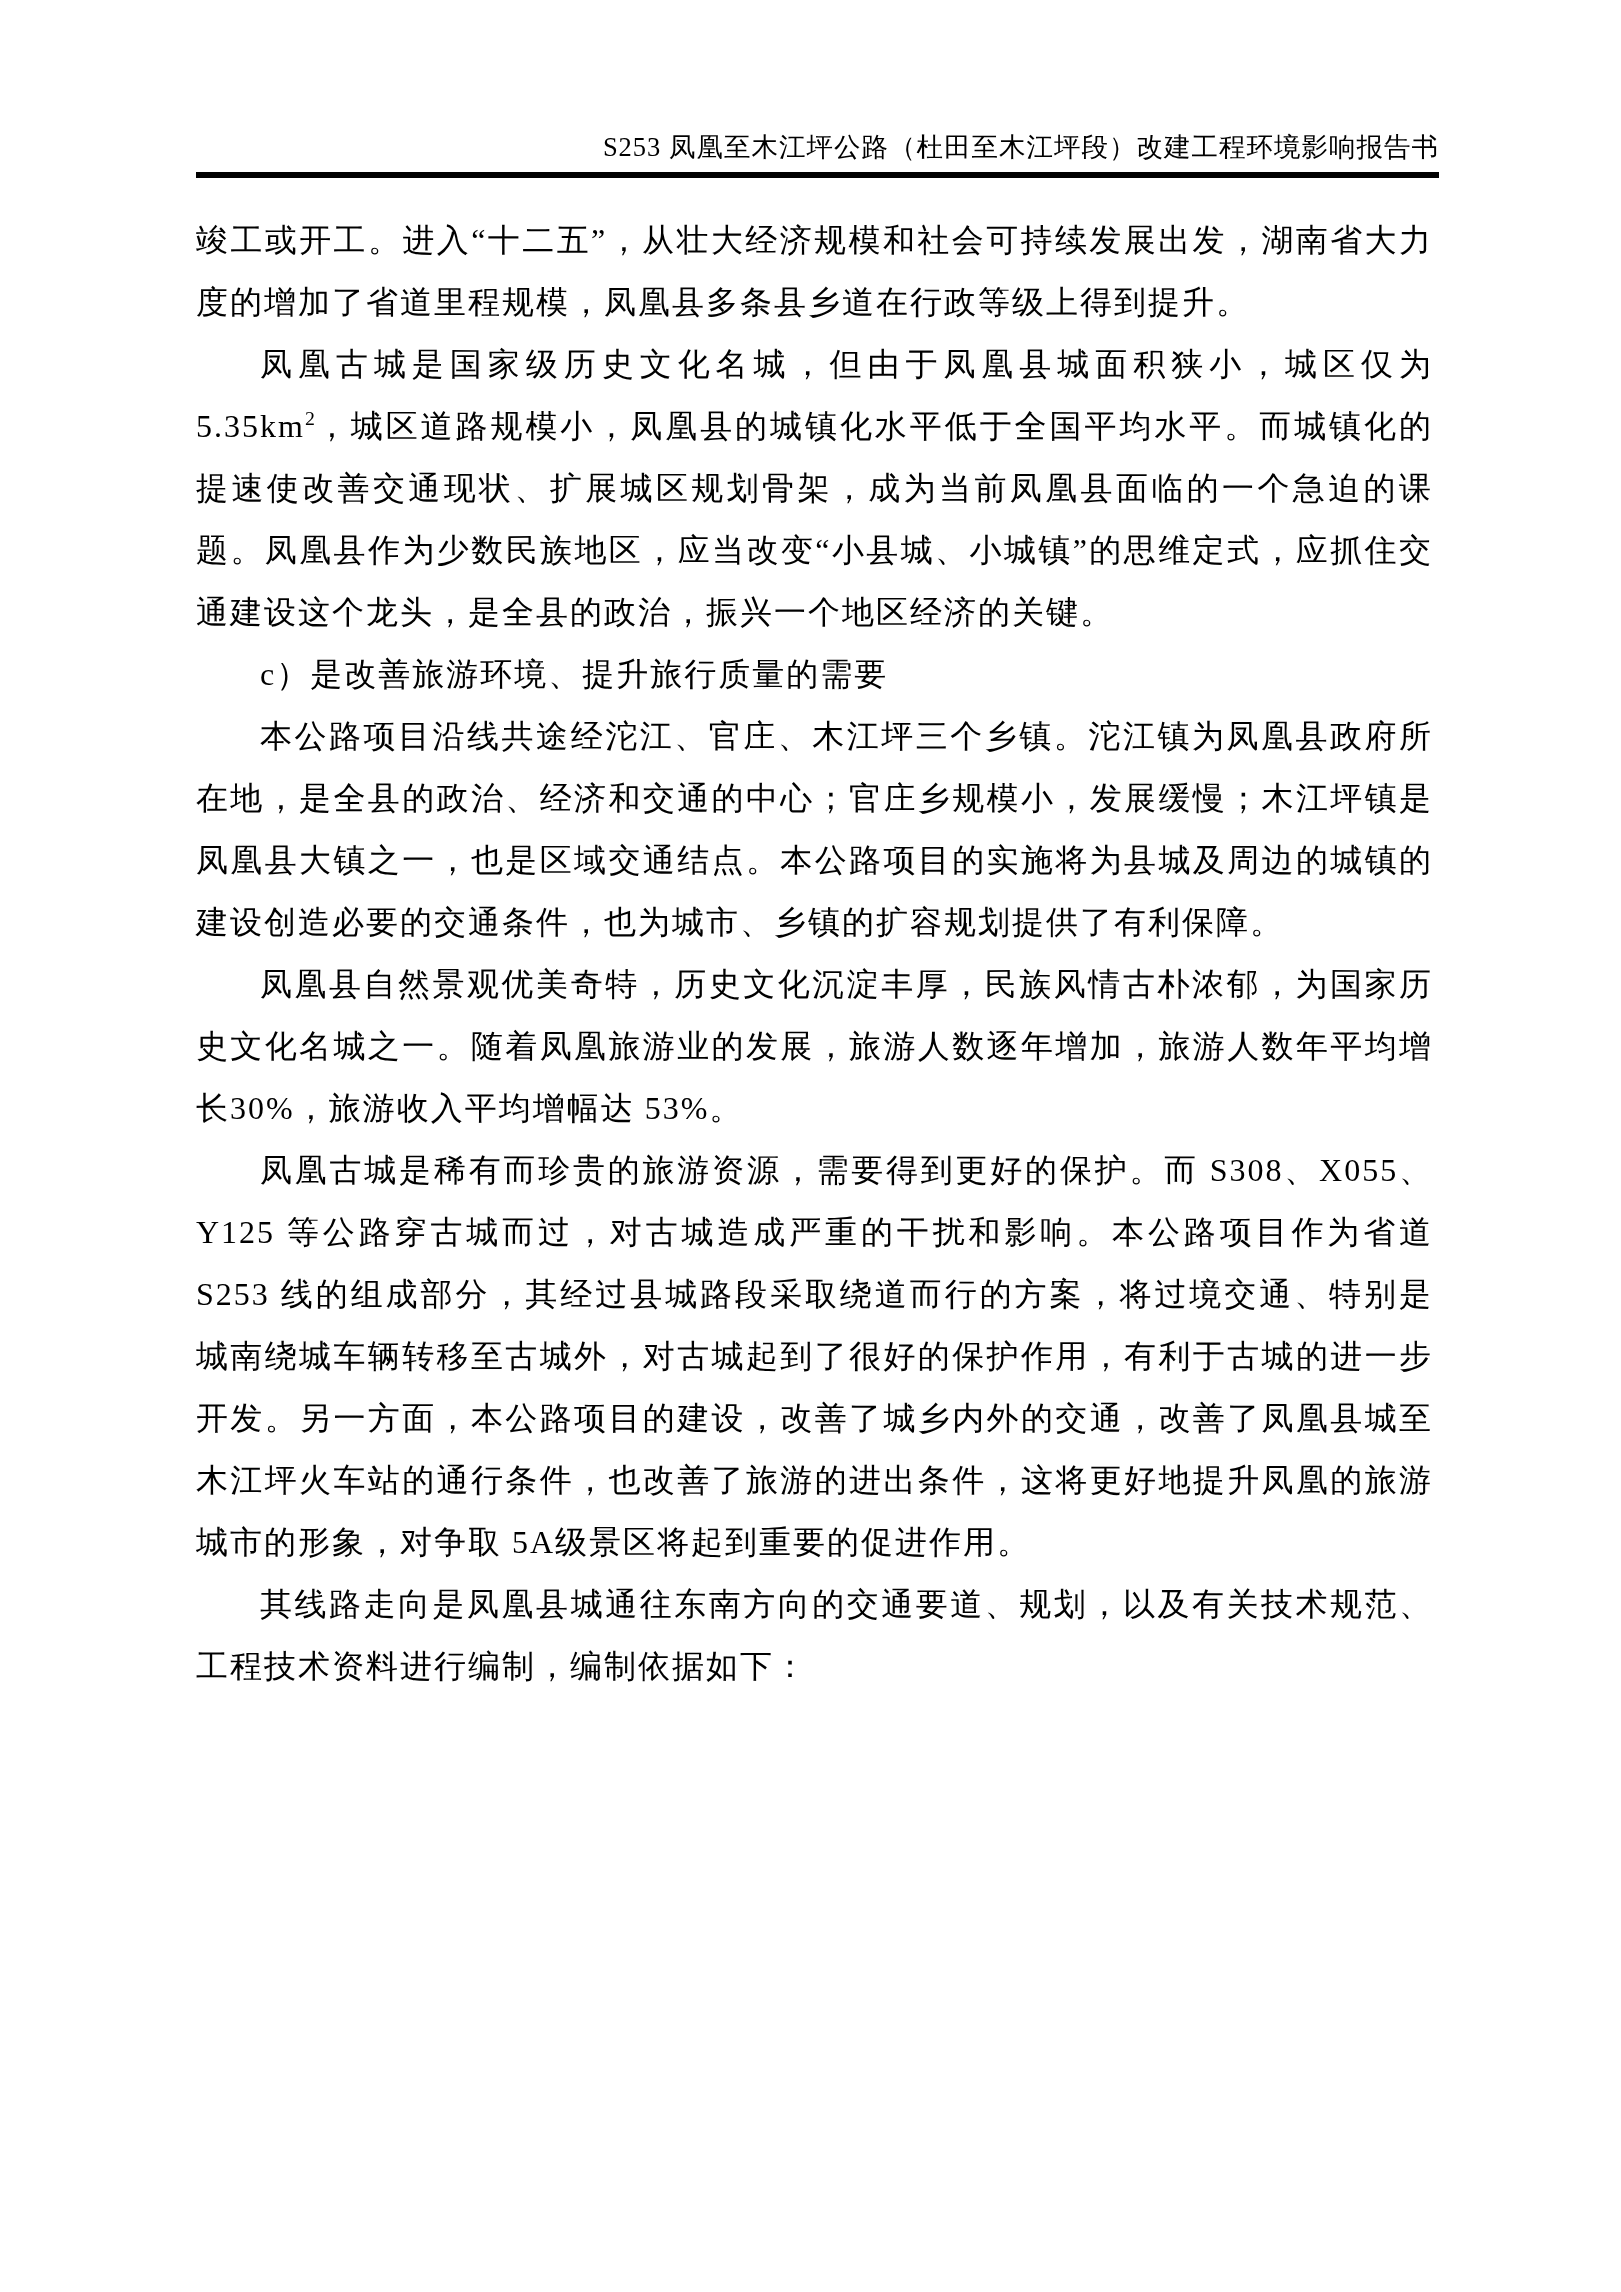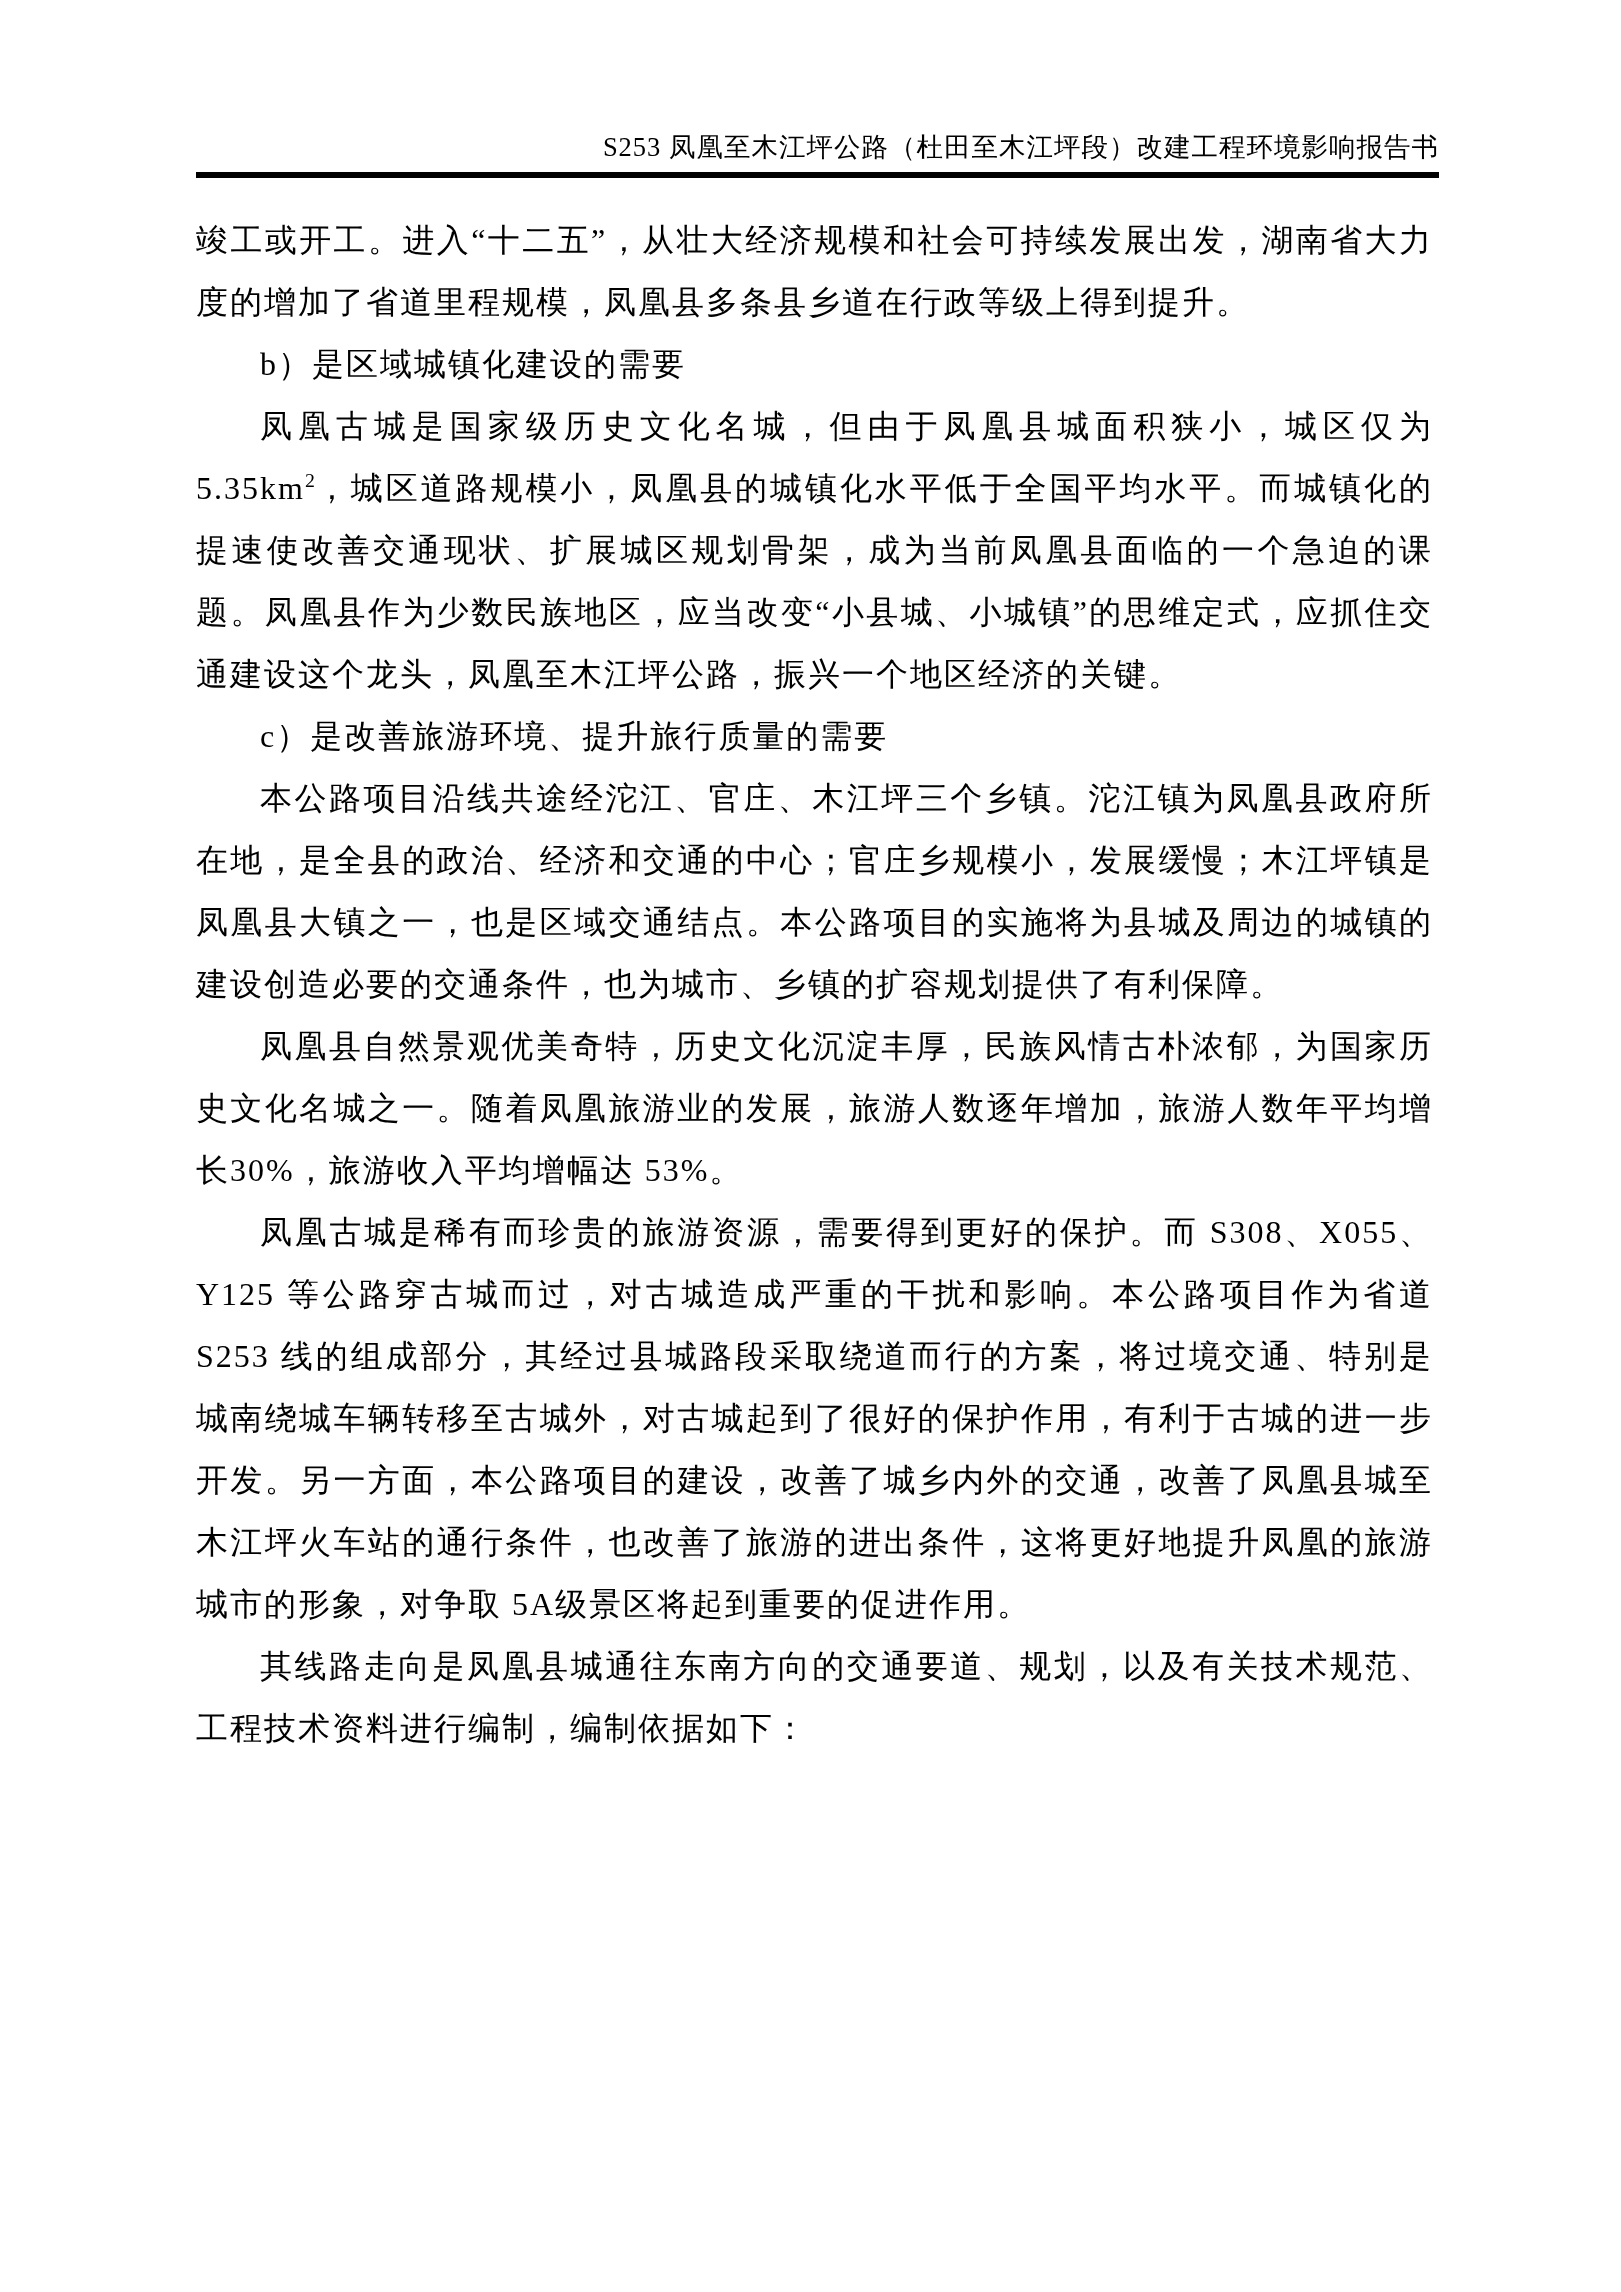--- a/index.html
+++ b/index.html
@@ -80,23 +80,22 @@
 
   <div class="page-header">S253 凤凰至木江坪公路（杜田至木江坪段）改建工程环境影响报告书</div>
 
   <div class="header-rule"></div>
 
   <div class="doc-body">
 
     <p class="no-indent">竣工或开工。进入“十二五”，从壮大经济规模和社会可持续发展出发，湖南省大力度的增加了省道里程规模，凤凰县多条县乡道在行政等级上得到提升。</p>
 
 
-    <p>b）是区域城镇化建设的需要</p>
 
-    <p><span>凤凰古城是国家级历史文化名城，但由于凤凰县城面积狭小，城区仅为 5.35km</span><sup>2</sup><span>，城区道路规模小，凤凰县的城镇化水平低于全国平均水平。而城镇化的提速使改善交通现状、扩展城区规划骨架，成为当前凤凰县面临的一个急迫的课题。凤凰县作为少数民族地区，应当改变“小县城、小城镇”的思维定式，应抓住交通建设这个龙头，凤凰至木江坪公路，振兴一个地区经济的关键。</span></p>
+    <p><span>凤凰古城是国家级历史文化名城，但由于凤凰县城面积狭小，城区仅为 5.35km</span><sup>2</sup><span>，城区道路规模小，凤凰县的城镇化水平低于全国平均水平。而城镇化的提速使改善交通现状、扩展城区规划骨架，成为当前凤凰县面临的一个急迫的课题。凤凰县作为少数民族地区，应当改变“小县城、小城镇”的思维定式，应抓住交通建设这个龙头，是全县的政治，振兴一个地区经济的关键。</span></p>
 
     <p>c）是改善旅游环境、提升旅行质量的需要</p>
 
     <p>本公路项目沿线共途经沱江、官庄、木江坪三个乡镇。沱江镇为凤凰县政府所在地，是全县的政治、经济和交通的中心；官庄乡规模小，发展缓慢；木江坪镇是凤凰县大镇之一，也是区域交通结点。本公路项目的实施将为县城及周边的城镇的建设创造必要的交通条件，也为城市、乡镇的扩容规划提供了有利保障。</p>
 
     <p>凤凰县自然景观优美奇特，历史文化沉淀丰厚，民族风情古朴浓郁，为国家历史文化名城之一。随着凤凰旅游业的发展，旅游人数逐年增加，旅游人数年平均增长30%，旅游收入平均增幅达 53%。</p>
 
     <p>凤凰古城是稀有而珍贵的旅游资源，需要得到更好的保护。而 S308、X055、Y125 等公路穿古城而过，对古城造成严重的干扰和影响。本公路项目作为省道 S253 线的组成部分，其经过县城路段采取绕道而行的方案，将过境交通、特别是城南绕城车辆转移至古城外，对古城起到了很好的保护作用，有利于古城的进一步开发。另一方面，本公路项目的建设，改善了城乡内外的交通，改善了凤凰县城至木江坪火车站的通行条件，也改善了旅游的进出条件，这将更好地提升凤凰的旅游城市的形象，对争取 5A级景区将起到重要的促进作用。</p>
 
 

